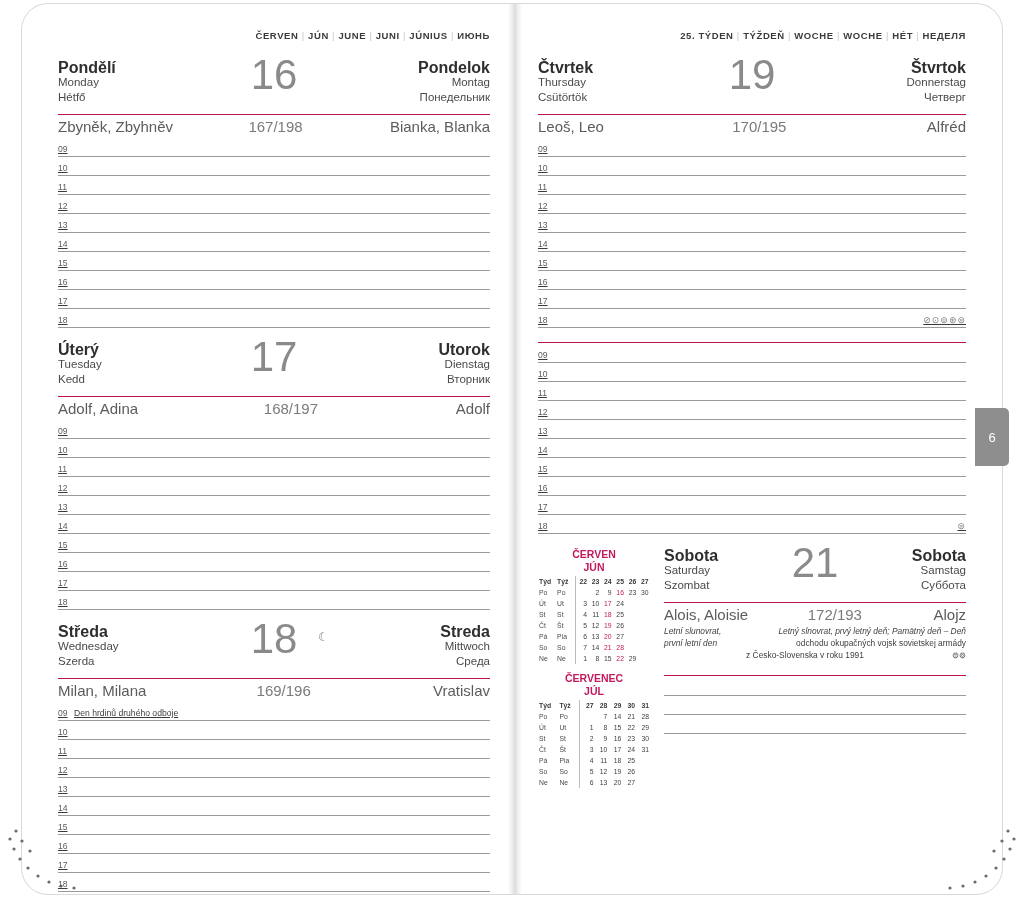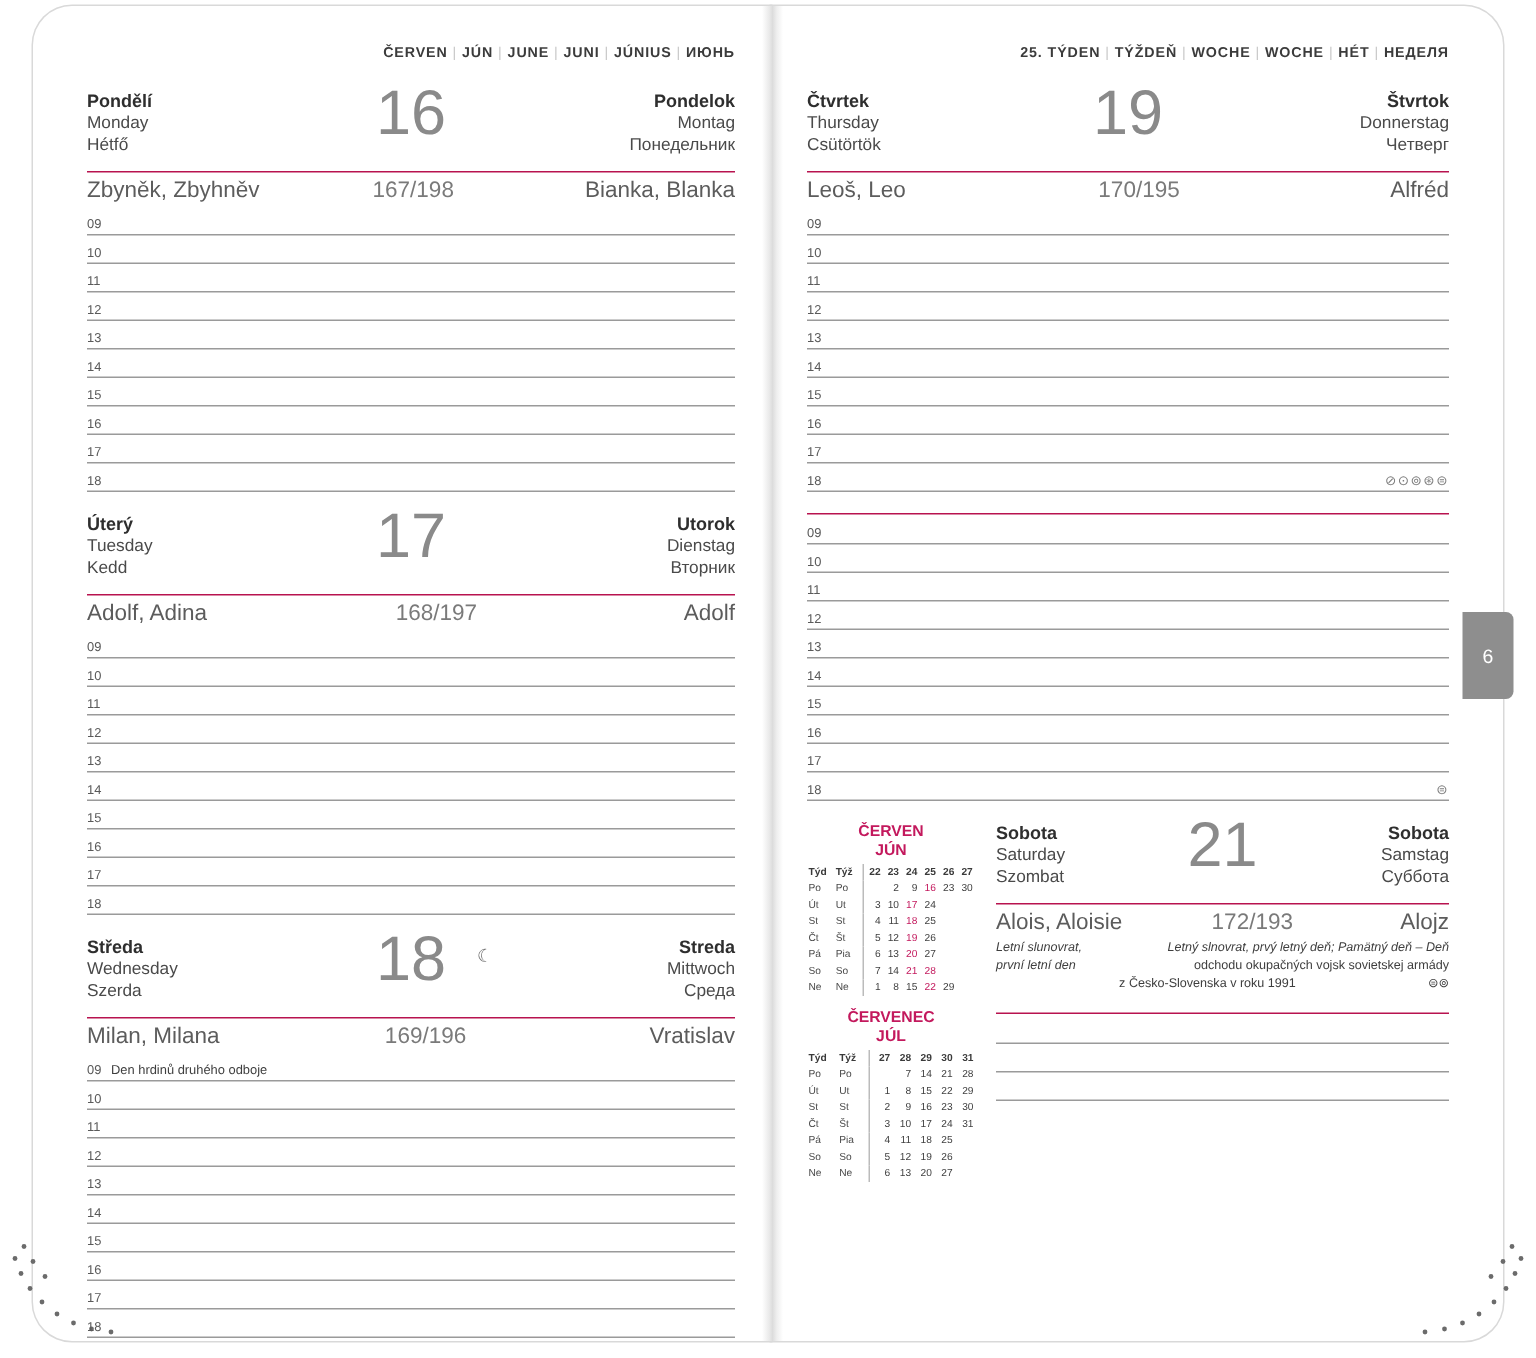--- a/index.html
+++ b/index.html
@@ -28,31 +28,31 @@
   .col.r{left:538px;width:428px;}
 
   .hdrline{display:flex;justify-content:flex-end;font-size:9.5px;letter-spacing:.6px;
            color:#3b3b3b;font-weight:bold;padding-bottom:5px;}
   .hdrline .sep{color:#c8c8c8;font-weight:normal;}
 
   
   .day{margin-top:14px;position:relative;}
   .dayhead{display:flex;justify-content:space-between;align-items:flex-start;position:relative;height:52px;}
   .names{font-size:11.5px;line-height:15px;color:#4a4a4a;}
-  .names .n1{font-weight:bold;color:#2e2e2e;font-size:12px;}
+  .names .n1{font-weight:bold;color:#2e2e2e;font-size:16px;}
   .names.rt{text-align:right;}
   .bignum{position:absolute;left:50%;top:-6px;transform:translateX(-50%);font-size:42px;
           color:#8a8a8a;font-weight:300;line-height:1;font-family:"Liberation Sans",sans-serif;}
   .bignum.pink{color:#c3195d;font-weight:bold;}
   .moon{position:absolute;left:calc(50% + 44px);top:6px;font-size:12px;color:#6f6f6f;}
   .rule{border-bottom:1.6px solid #b8134f;margin-top:2px;}
   .sub{display:flex;justify-content:space-between;font-size:15px;color:#5c5c5c;padding:3px 0 2px;}
   .sub .mid{color:#7a7a7a;}
   .sub .rt{text-align:right;padding-left:12px;}
-  .lines{margin-top:1px;}
+  .lines{margin-top:1px;text-decoration:underline;}
   .lrow{display:flex;align-items:flex-end;border-bottom:1px solid #9a9a9a;height:18px;font-size:8.6px;color:#5a5a5a;}
   .lrow .hh{width:16px;padding-bottom:2px;}
   .lrow .txt{padding-bottom:2px;font-size:8.6px;color:#3e3e3e;}
   .lrow .icons{margin-left:auto;padding-bottom:2px;font-size:9px;color:#7d7d7d;letter-spacing:1px;}
 
   
   .bottom{display:flex;margin-top:14px;}
   .minis{width:112px;flex:none;}
   .minicap{text-align:center;font-size:10.5px;font-weight:bold;color:#c3195d;line-height:13px;margin-bottom:2px;}
   table.mini{border-collapse:collapse;font-size:6.8px;color:#3f3f3f;width:112px;}

